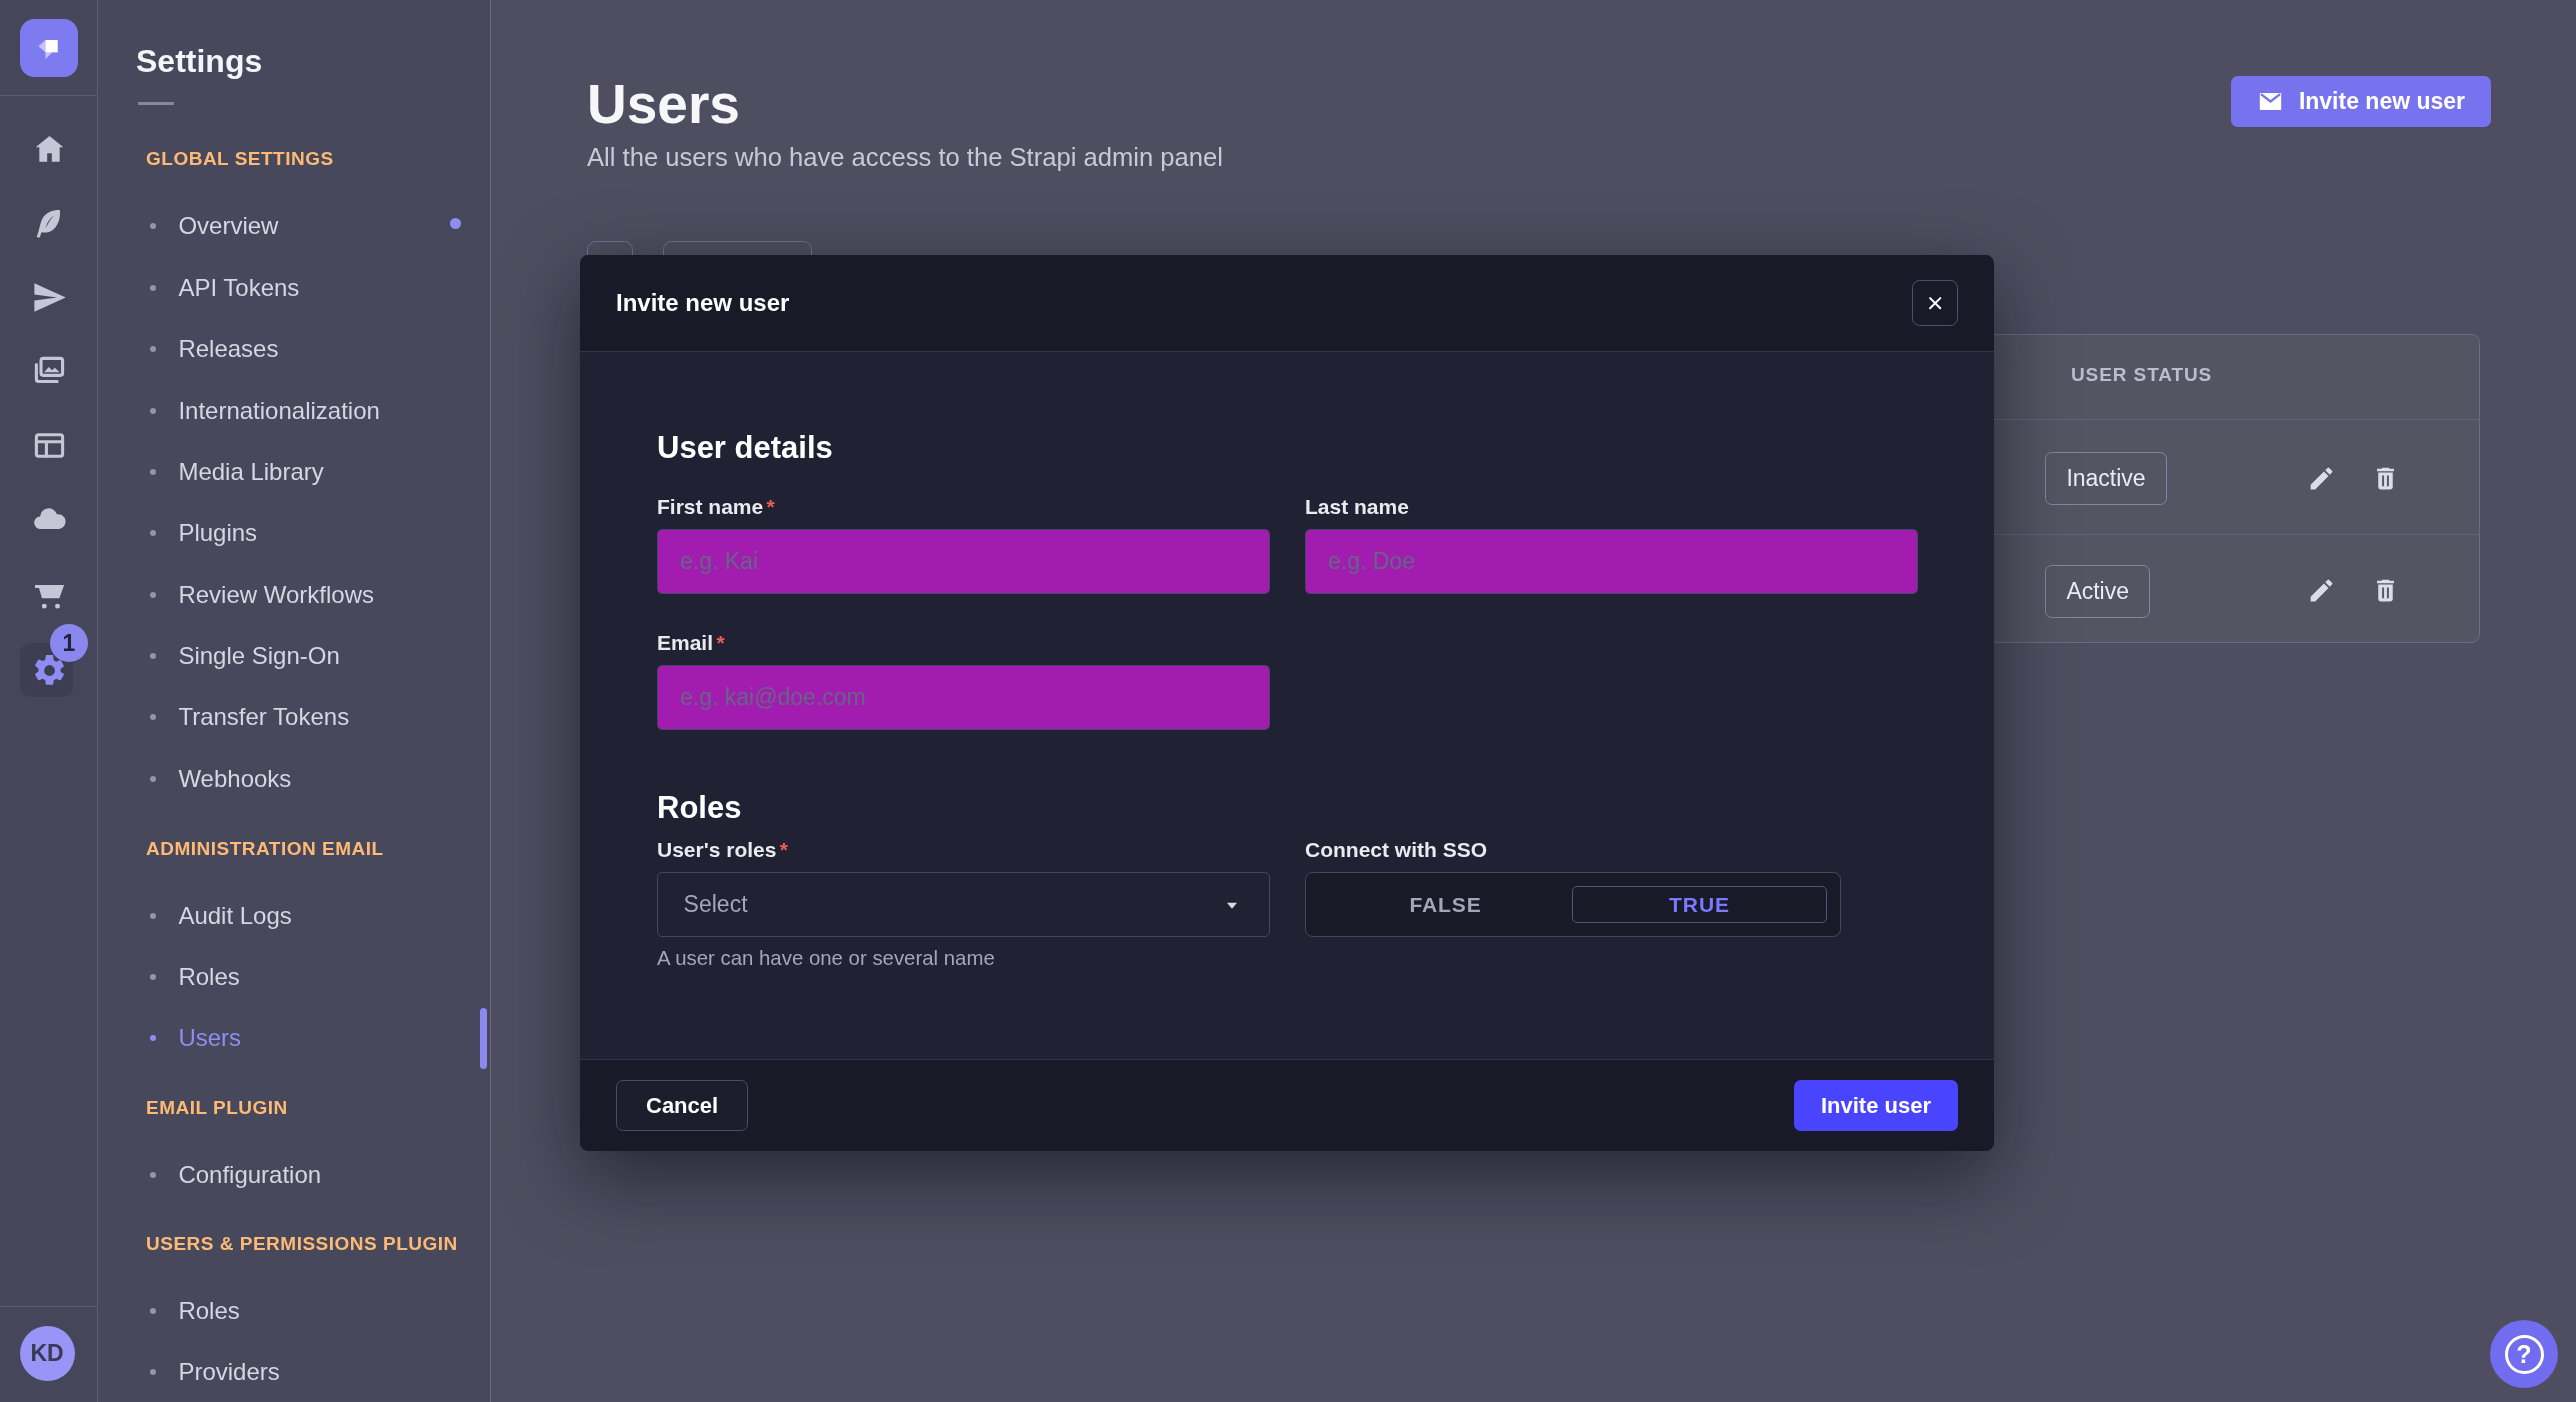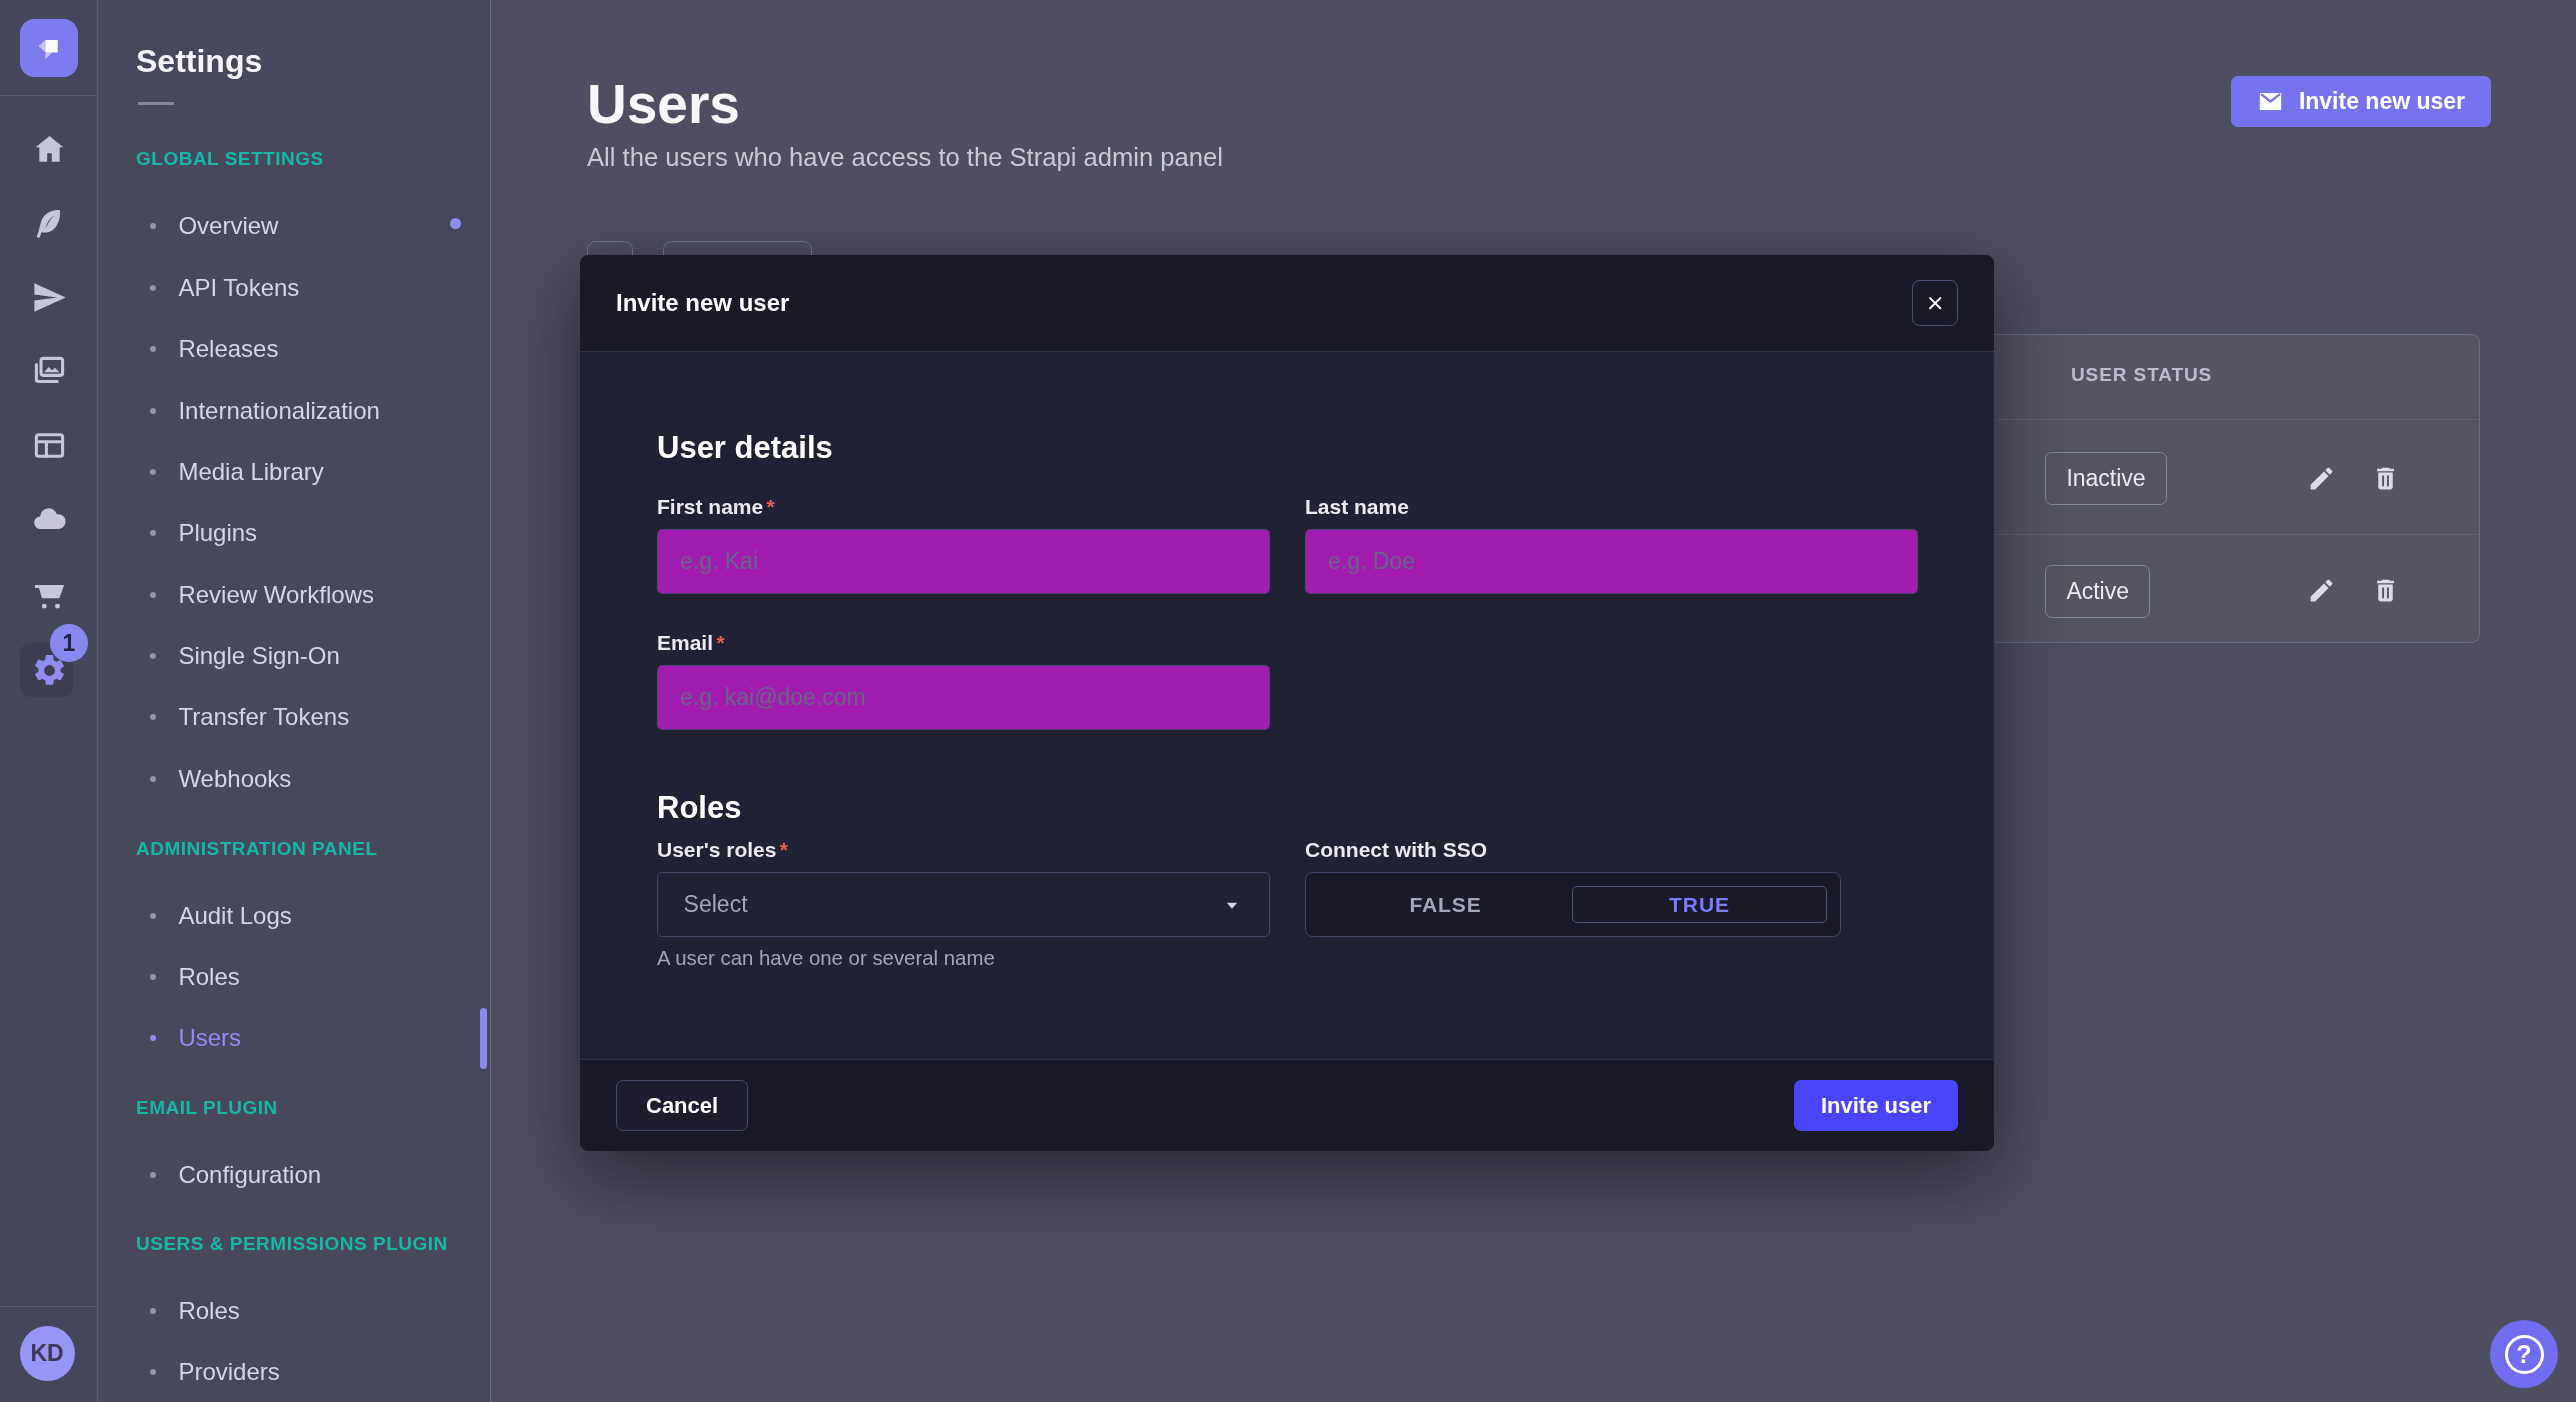--- a/index.html
+++ b/index.html
@@ -29,22 +29,22 @@
                 display:flex; align-items:center; justify-content:center; }
   .avatar { position:absolute; left:19.6px; top:1326px; width:55px; height:55px; border-radius:50%;
             background:#9995f6; color:#3a3a57; font-size:23px; font-weight:bold;
             display:flex; align-items:center; justify-content:center; cursor:pointer; }
 
   
   .subnav { position:absolute; left:98px; top:0; bottom:0; width:393px;
             background:#48485c; border-right:0.9px solid #6a6a7c; z-index:2; }
   .subnav-title { position:absolute; left:38px; top:43px; font-size:32px; font-weight:700; color:#f5f5f9; }
   .subnav-underline { position:absolute; left:40px; top:102px; width:36px; height:2.6px; background:#87879b; }
-  .nav-head { position:absolute; left:38px; font-size:19px; font-weight:700;
-              letter-spacing:0.5px; color:#14b8a6; }
+  .nav-head { position:absolute; left:48px; font-size:19px; font-weight:700;
+              letter-spacing:0.5px; color:#fdba74; }
   .nav-item { position:absolute; left:38px; height:34px; display:flex; align-items:center; cursor:pointer; }
   .bullet { width:6.8px; height:6.8px; border-radius:50%; background:#9595a8; margin:0 22px 0 13.6px; flex:0 0 auto; }
   .nav-label { font-size:24px; color:#d6d6e2; white-space:nowrap; }
   .nav-item.active .bullet { background:#8f8df2; }
   .nav-item.active .nav-label { color:#8f8df2; }
   .notif-dot { position:absolute; left:352px; top:218px; width:11px; height:11px;
                border-radius:50%; background:#8f8df2; }
   .scroll-thumb { position:absolute; right:2.6px; top:1008px; width:7.7px; height:61px;
                   border-radius:4.3px; background:#8b89f0; cursor:grab; }
 
@@ -220,21 +220,21 @@
     </div>
   <div class="nav-item" style="top:700px">
       <span class="bullet"></span>
       <span class="nav-label">Transfer Tokens</span>
     </div>
   <div class="nav-item" style="top:762px">
       <span class="bullet"></span>
       <span class="nav-label">Webhooks</span>
     </div>
 
-  <div class="nav-head" style="top:838px">ADMINISTRATION PANEL</div>
+  <div class="nav-head" style="top:838px">ADMINISTRATION EMAIL</div>
   <div class="nav-item" style="top:899px">
       <span class="bullet"></span>
       <span class="nav-label">Audit Logs</span>
     </div>
   <div class="nav-item" style="top:960px">
       <span class="bullet"></span>
       <span class="nav-label">Roles</span>
     </div>
   <div class="nav-item active" style="top:1021px">
       <span class="bullet"></span>

